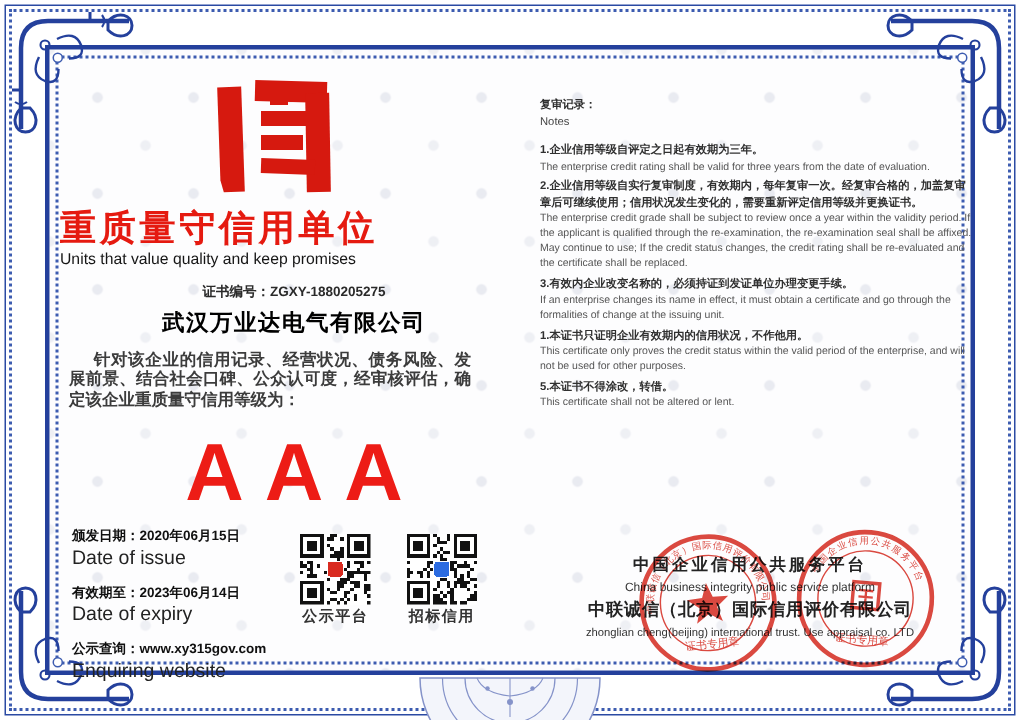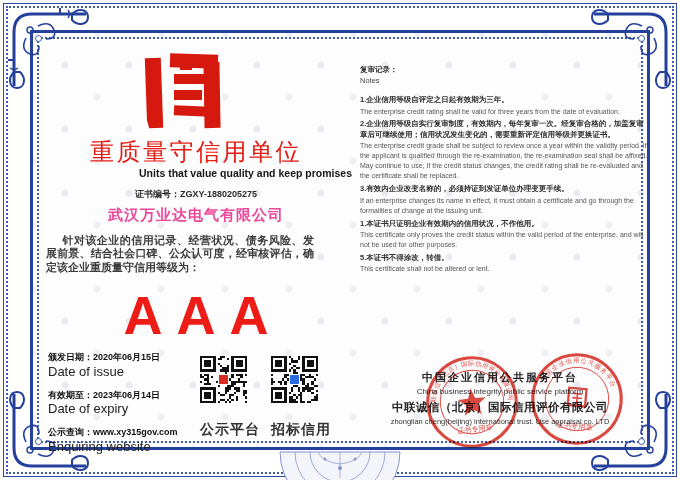--- a/index.html
+++ b/index.html
@@ -20,43 +20,43 @@
   .corner.br{right:2px;bottom:2px;transform:scale(-1,-1);}
   .medallion{position:absolute;left:278px;bottom:0px;width:124px;height:30px;}
 
   
   .paper{position:absolute;left:33px;top:33px;right:33px;bottom:33px;
     background-color:#fdfdfe;
     background-image:radial-gradient(rgba(186,192,210,0.30) 3px, transparent 4px),
                      radial-gradient(rgba(186,192,210,0.22) 3px, transparent 4px);
     background-size:64px 64px;background-position:0 0,32px 32px;}
   .seal{position:absolute;left:140px;top:48px;width:82px;height:85px;}
-  .cert-title{position:absolute;left:40px;top:136px;width:312px;margin:0;text-align:center;
-    font-size:24px;font-weight:normal;color:#e51a10;letter-spacing:2.5px;}
-  .cert-subtitle{position:absolute;left:40px;top:167px;width:312px;text-align:right;
-    font-size:10.5px;font-weight:bold;color:#161616;}
+  .cert-title{position:absolute;left:40px;top:136px;width:312px;margin:0;
+    font-size:24px;font-weight:bold;color:#e51a10;letter-spacing:2.5px;}
+  .cert-subtitle{position:absolute;left:40px;top:167px;width:312px;text-align:left;
+    font-size:10.5px;font-weight:normal;color:#161616;}
   .cert-no{position:absolute;left:40px;top:188px;width:312px;text-align:center;
     font-size:9px;font-weight:bold;color:#2a2a2a;}
   .company{position:absolute;left:40px;top:206px;width:312px;text-align:center;
-    font-size:15px;font-weight:bold;color:#ec4899;letter-spacing:1px;}
+    font-size:15px;font-weight:bold;color:#000000;letter-spacing:1px;}
   .statement{position:absolute;left:46px;top:234px;width:268px;margin:0;
     font-size:11px;font-weight:bold;color:#3c3c3c;line-height:1.22;text-align:justify;text-indent:1.5em;}
   .rating{position:absolute;left:40px;top:284px;width:312px;text-align:center;
     font-size:54px;font-weight:bold;color:#ed1c16;letter-spacing:14px;text-indent:14px;}
 
   .dates{position:absolute;left:48px;top:352px;width:150px;}
   .date-row{margin-bottom:9px;}
   .date-label{font-size:9px;font-weight:bold;color:#101010;display:block;line-height:1.3;}
   .date-en{font-size:13px;color:#222;display:block;line-height:1.3;}
 
   .qr-group{position:absolute;left:200px;top:356px;width:130px;display:flex;gap:24px;}
   .qr-fig{width:47px;text-align:center;}
   .qr-box{width:47px;height:47px;background:#fff;}
   .qr-box svg{display:block;shape-rendering:crispEdges;}
-  .qr-caption{margin-top:18px;font-size:14px;font-weight:bold;color:#333;letter-spacing:1px;white-space:nowrap;}
+  .qr-caption{margin-top:1px;font-size:10px;font-weight:bold;color:#333;letter-spacing:1px;white-space:nowrap;}
 
   
   .notes-head{position:absolute;left:360px;top:64px;width:288px;}
   .notes-head .zh{font-size:7.5px;font-weight:bold;color:#2e2e2e;display:block;line-height:1.5;}
   .notes-head .en{font-size:7.5px;color:#444;display:block;line-height:1.5;}
   .notes{position:absolute;left:360px;top:92px;width:288px;height:200px;overflow:hidden;}
   .note-zh{font-size:7.5px;font-weight:bold;color:#303030;line-height:1.4;margin:3px 0 0 0;}
   .note-en{font-size:7px;color:#555;line-height:1.42;margin:1px 0 0 0;}
   .review{position:absolute;left:360px;top:294px;width:288px;}
   .review .zh{font-size:8px;font-weight:bold;color:#2e2e2e;display:block;line-height:1.4;}

